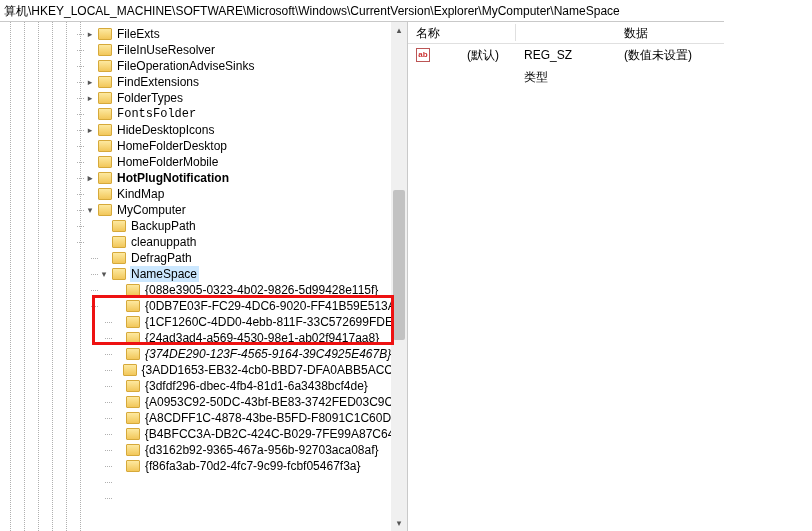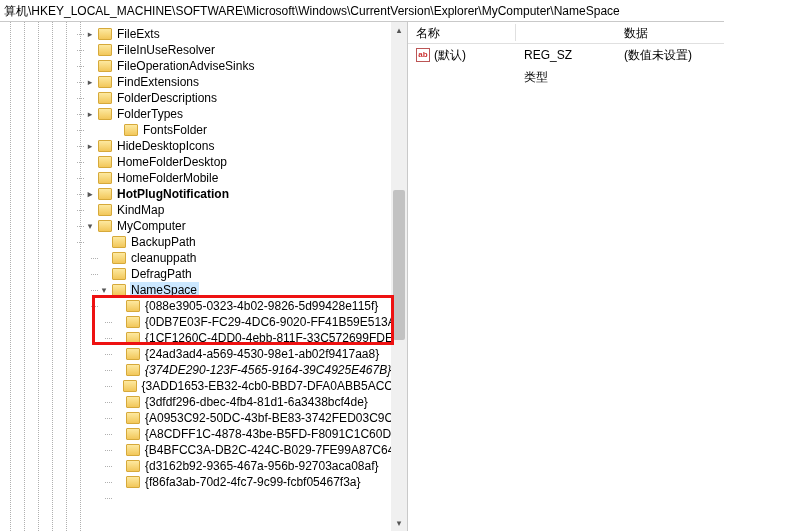--- a/index.html
+++ b/index.html
@@ -129,21 +129,21 @@
   .col-name  { width: 108px; }
   .col-type  { width: 100px; margin-top: 44px; }
   .col-data  { flex: 1; }
   .col-data::after { display: none; }
   .list-rows { padding-top: 2px; }
   .list-row {
     display: flex;
     height: 18px;
     line-height: 18px;
   }
-  .cell { font-size: 12px; padding-left: 8px; white-space: nowrap; }
+  .cell { font-size: 12px; padding-left: 8px; white-space: nowrap; gap: 33px; }
   .cell-name  { width: 108px; display: flex; align-items: center; }
   .cell-type  { width: 100px; }
   .cell-data  { flex: 1; }
   .val-icon {
     width: 14px; height: 14px;
     border: 1px solid #b55;
     background: #fff;
     margin-right: 4px;
     display: inline-flex;
     align-items: center;
@@ -219,30 +219,25 @@
             <span class="chevron none"></span>
             <span class="folder"></span>
             <span class="label">FileOperationAdviseSinks</span>
           </div>
           <div class="tree-row" style="padding-left: 84px;">
             <span class="chevron closed"></span>
             <span class="folder"></span>
             <span class="label">FindExtensions</span>
           </div>
           <div class="tree-row" style="padding-left: 84px;">
-            <span class="chevron none"></span>
-            <span class="folder"></span>
-            <span class="label">FolderDescriptions</span>
-          </div>
-          <div class="tree-row" style="padding-left: 84px;">
             <span class="chevron closed"></span>
             <span class="folder"></span>
             <span class="label">FolderTypes</span>
           </div>
-          <div class="tree-row" style="padding-left: 110px;">
+          <div class="tree-row" style="padding-left: 84px; font-family: Liberation Mono, monospace;">
             <span class="chevron none"></span>
             <span class="folder"></span>
             <span class="label">FontsFolder</span>
           </div>
           <div class="tree-row" style="padding-left: 84px;">
             <span class="chevron closed"></span>
             <span class="folder"></span>
             <span class="label">HideDesktopIcons</span>
           </div>
           <div class="tree-row" style="padding-left: 84px;">

